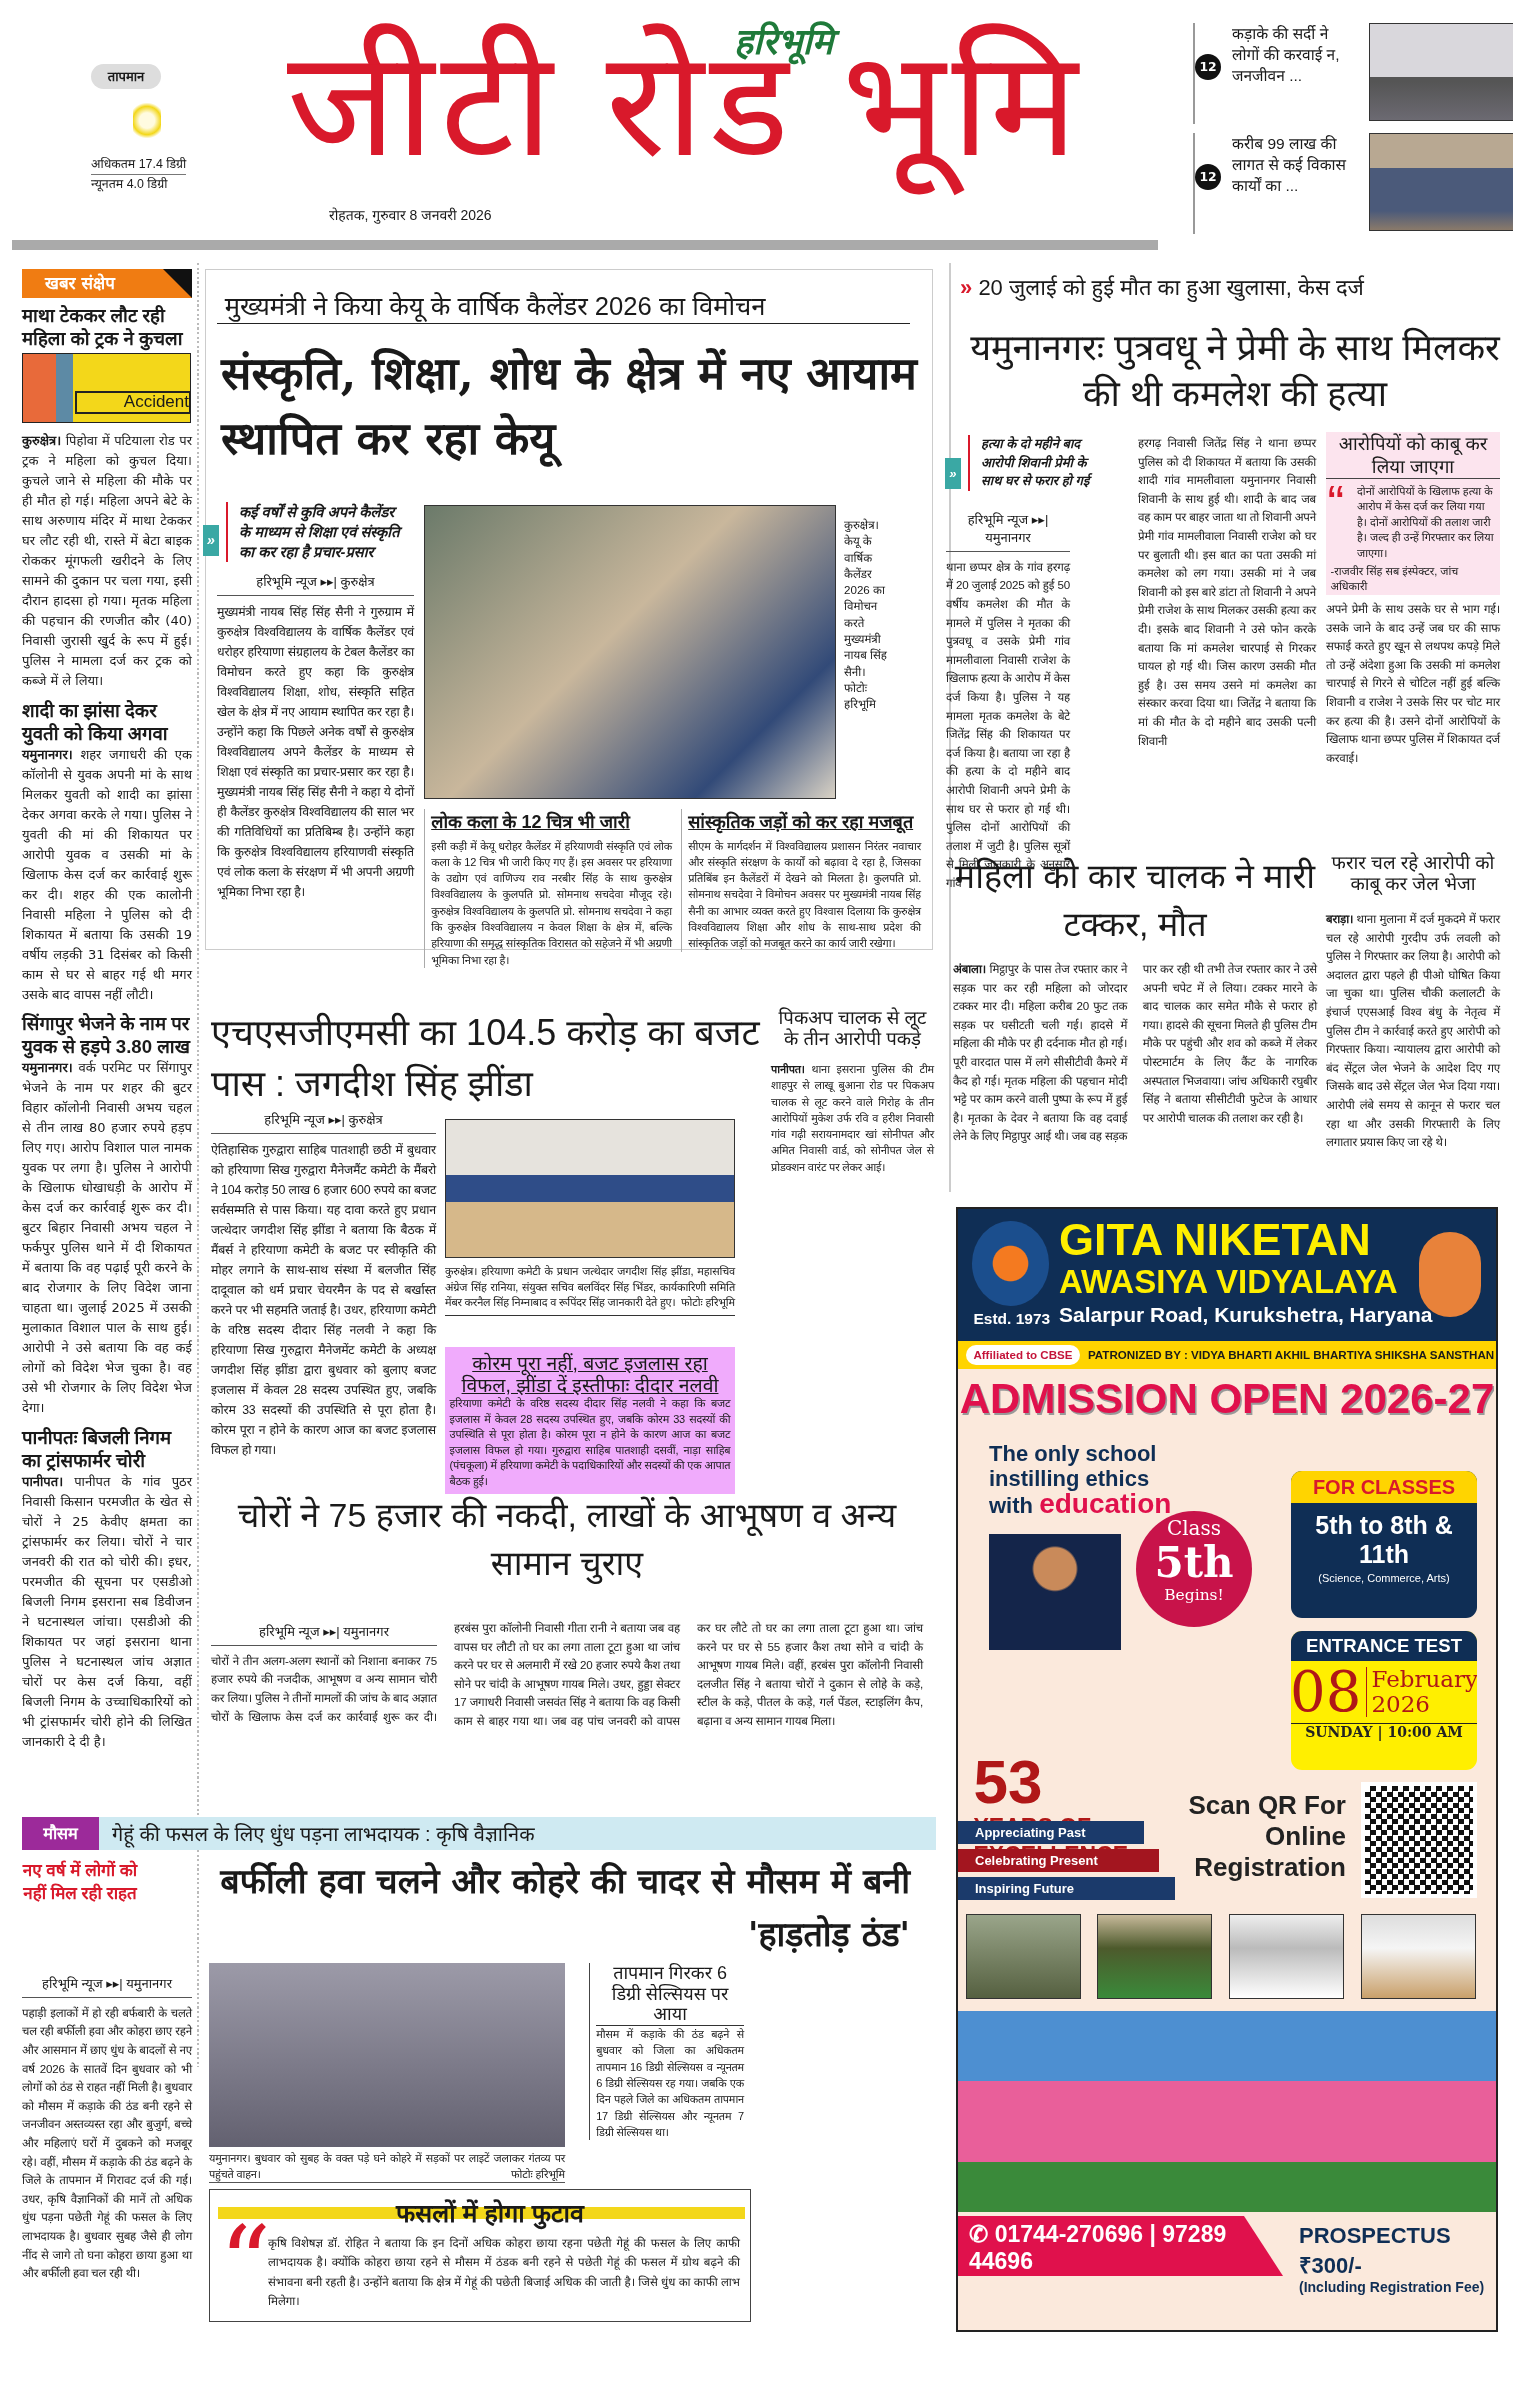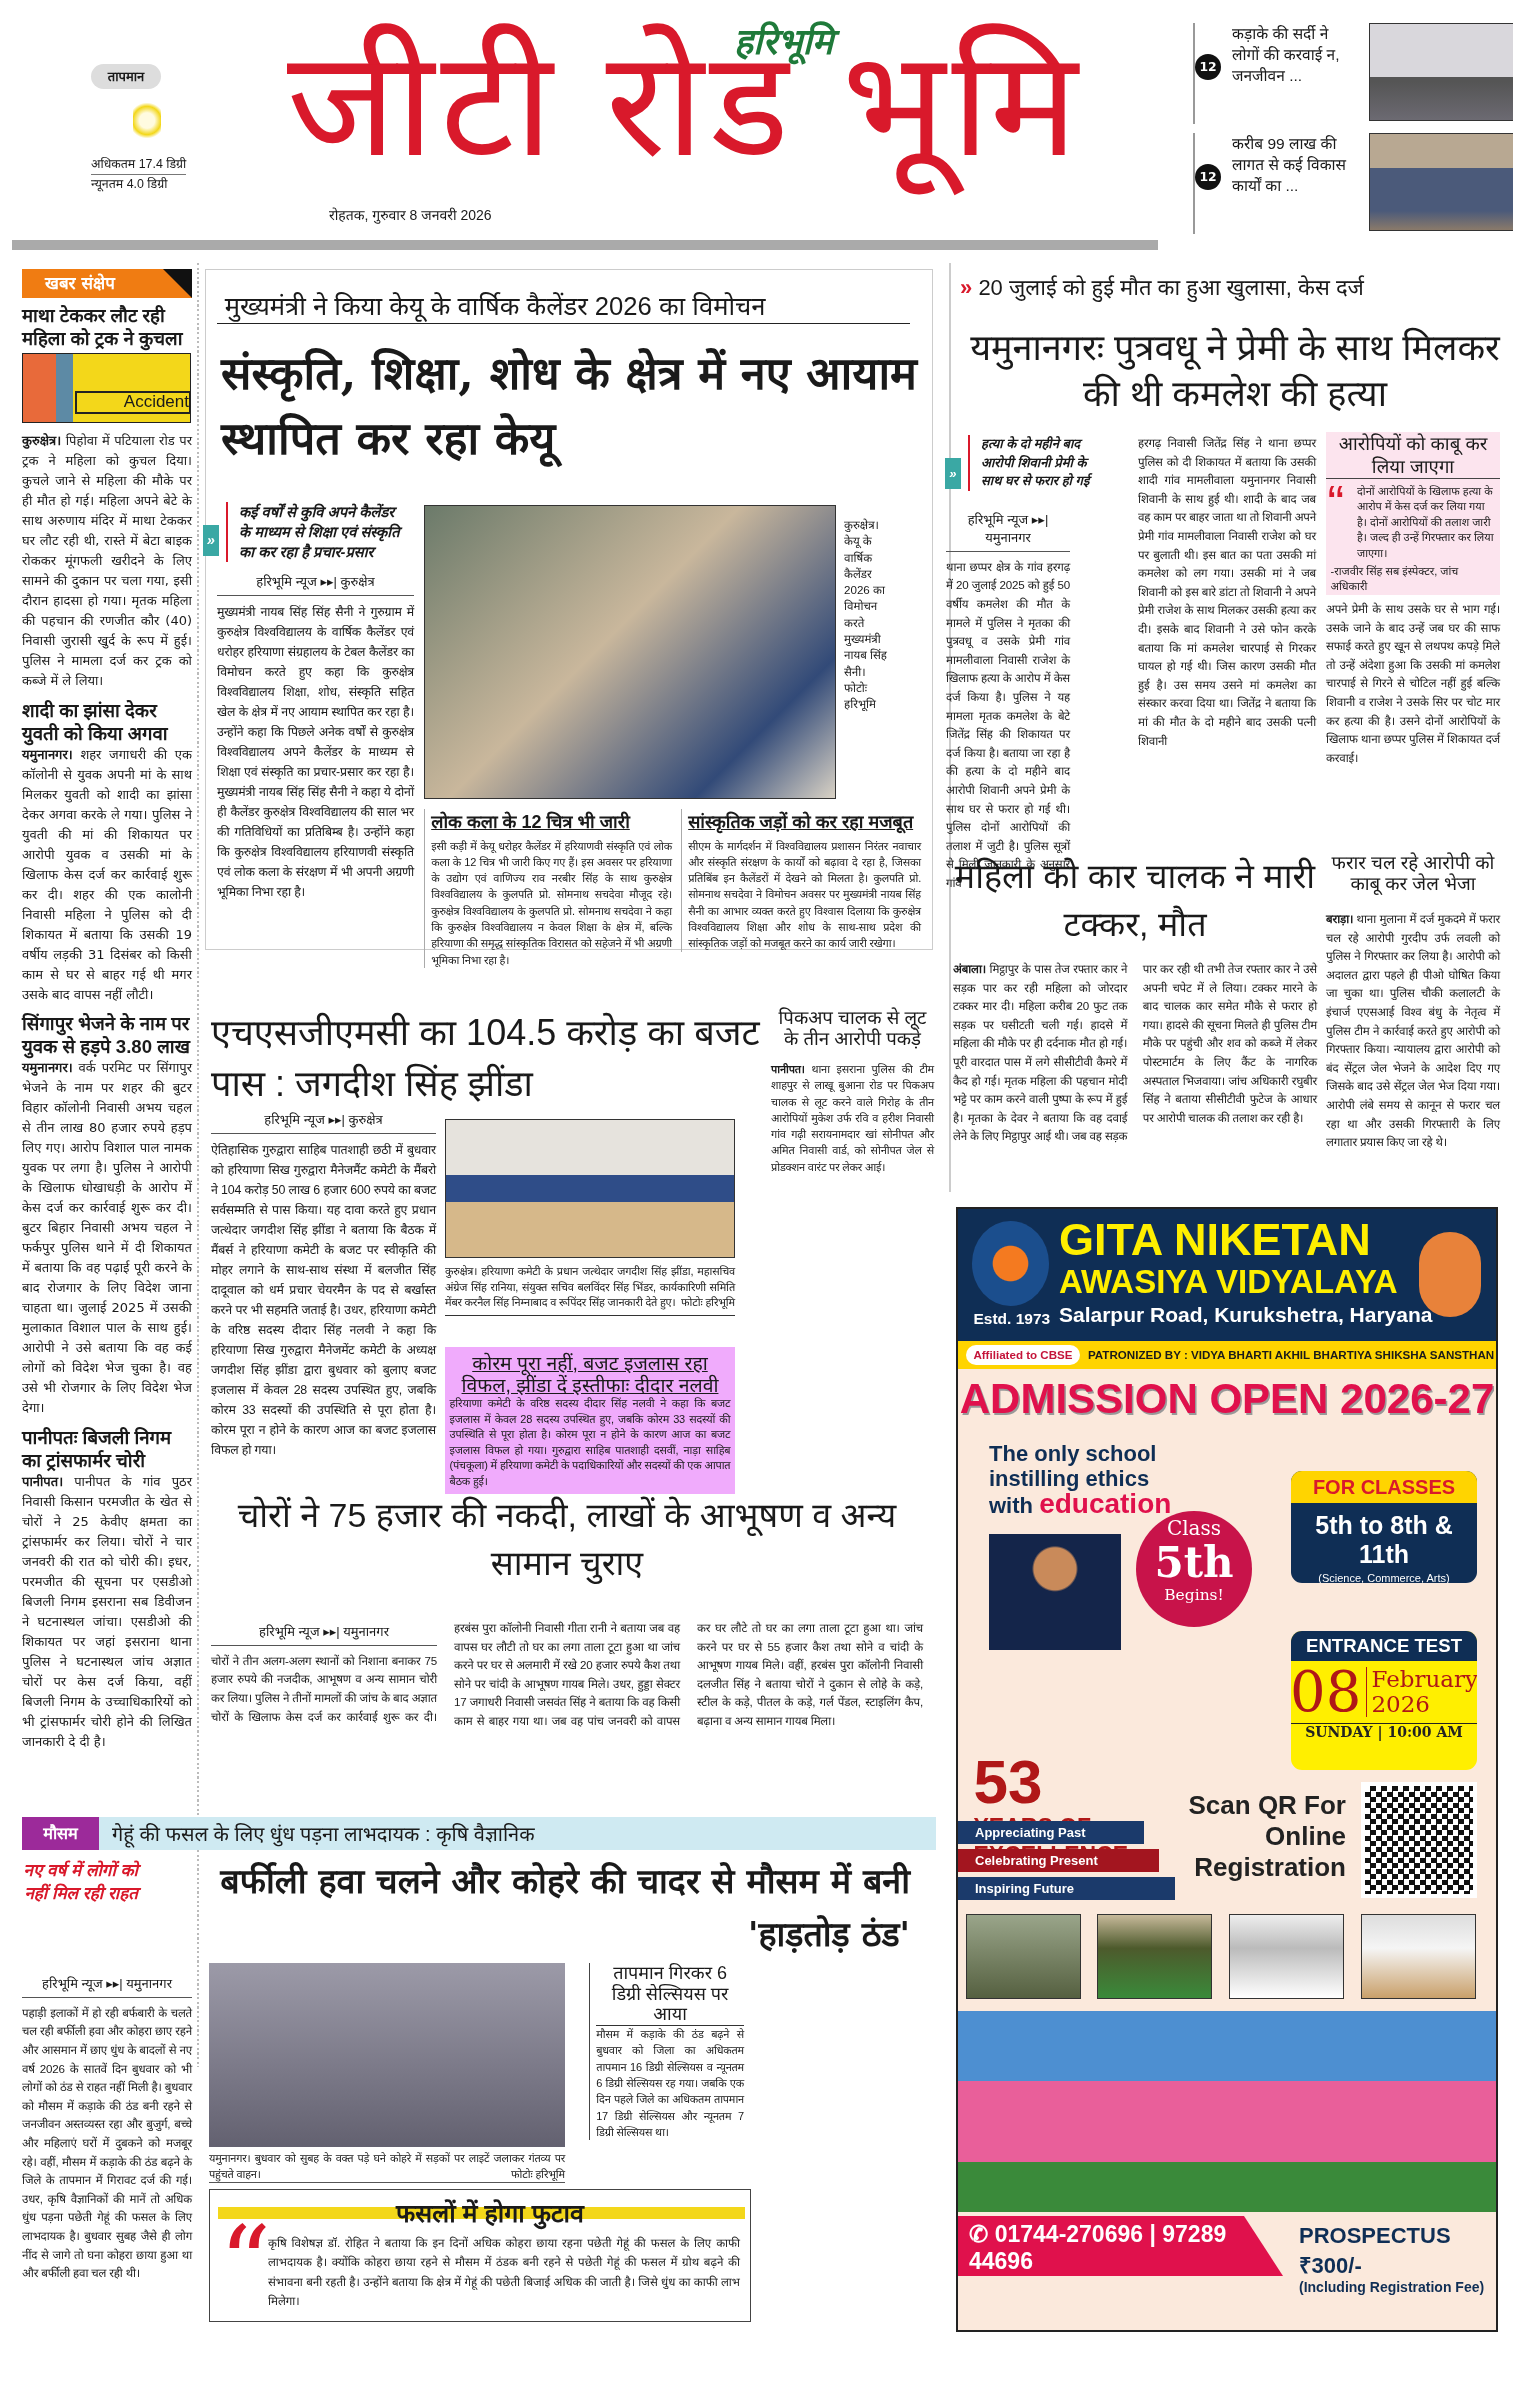--- a/index.html
+++ b/index.html
@@ -58,37 +58,37 @@
 #ad-addr{left:101px;top:94px;color:#fff;font-family:"Liberation Sans",sans-serif;font-weight:bold;font-size:21px}
 #ad-logo{left:14px;top:11.6px;width:77px;height:85px;border-radius:50%;background:radial-gradient(circle,#f47a20 30%,#1b4e8d 32%)}
 #ad-estd{left:15.5px;top:101px;color:#fff;font-weight:bold;font-size:15.5px;font-family:"Liberation Sans",sans-serif}
 #ad-logo2{left:461px;top:23px;width:62px;height:85px;border-radius:31px;background:#e8823a}
 #ad-strip{left:0;top:132px;width:100%;height:28px;background:#ffd400;font-family:"Liberation Sans",sans-serif;font-weight:bold;font-size:11.6px;line-height:28px}
 #ad-strip .cbse{display:inline-block;margin:0 7.7px;background:#fff;color:#c4143a;border-radius:11px;padding:0 7.7px;line-height:20px}
 #ad-adm{left:0;top:166px;width:100%;text-align:center;color:#e0114c;font-family:"Liberation Sans",sans-serif;font-weight:bold;font-size:42px;text-shadow:1.5px 2.3px 0 #999}
 #ad-tag{left:31px;top:232px;font-family:"Liberation Sans",sans-serif;font-weight:bold;font-size:22px;color:#0f2e55;line-height:25px}
 #ad-tag span{color:#e0114c;font-size:28px}
 #ad-badge{left:178px;top:302px;width:116px;height:116px;border-radius:50%;background:#c8134a;color:#fff;text-align:center;font-family:"DejaVu Serif",serif}
-#ad-classes{left:333px;top:262px;width:186px;height:112px;border-radius:11px;background:#0f2e55;color:#fff;text-align:center;font-family:"Liberation Sans",sans-serif;font-weight:bold;overflow:hidden}
+#ad-classes{left:333px;top:262px;width:186px;height:147px;border-radius:11px;background:#0f2e55;color:#fff;text-align:center;font-family:"Liberation Sans",sans-serif;font-weight:bold;overflow:hidden}
 #ad-classes .h{background:#ffd400;color:#d9192b;font-size:20px;padding:4.6px}
 #ad-test{left:333px;top:422px;width:186px;height:139px;border-radius:11px;background:#ffef00;overflow:hidden;text-align:center;font-family:"DejaVu Serif",serif;color:#b01717}
 #ad-test .h{background:#0f2e55;color:#fff;font-family:"Liberation Sans",sans-serif;font-weight:bold;font-size:18.6px;padding:3.9px}
 #ad-53{left:15.5px;top:542px;font-family:"Liberation Sans",sans-serif;font-weight:bold;color:#b01717}
 .pill{position:absolute;left:0;height:23px;color:#fff;font-family:"Liberation Sans",sans-serif;font-weight:bold;font-size:13px;line-height:23px;padding-left:17px}
 #ad-qr-text{left:225px;top:581px;font-family:"Liberation Sans",sans-serif;font-weight:bold;font-size:26px;line-height:31px;text-align:right;color:#222}
 #ad-qr{left:403px;top:573px;width:116px;height:116px;background:repeating-conic-gradient(#111 0 25%,#fff 0 50%) 0 0/11px 11px;border:4.6px solid #fff}
 .adphoto{position:absolute;top:705px;width:115px;height:85px;border:1.5px solid #333}
 #ad-bldg{left:0;top:802px;width:100%;height:201px;background:linear-gradient(#4d8fd1 0 35%,#e95f9a 35% 75%,#3a8a3a 75%)}
 #ad-phone{left:0;top:1007px;width:325px;height:60px;background:#e0114c;color:#fff;font-family:"Liberation Sans",sans-serif;font-weight:bold;clip-path:polygon(0 0,88% 0,100% 100%,0 100%)}
 #ad-prosp{left:341px;top:1014px;font-family:"Liberation Sans",sans-serif;font-weight:bold;color:#0f2e55;font-size:22px}
 
 #mausam-bar{left:22px;top:1817px;width:914px;height:33px;background:#cfeaf2}
 #mausam-tag{left:22px;top:1817px;width:77px;height:33px;background:#9c2a9a;color:#fff;font-weight:bold;font-size:16.3px;text-align:center;line-height:33px}
 #mausam-kicker{left:112px;top:1820px;font-family:"Liberation Sans",sans-serif;font-size:20px}
-#mausam-side{left:22px;top:1859px;width:116px;color:#d9192b;font-family:"Liberation Sans",sans-serif;font-style:italic;font-weight:bold;font-size:17px;text-align:right;line-height:23px}
+#mausam-side{left:22px;top:1859px;width:116px;color:#d9192b;font-family:"Liberation Sans",sans-serif;font-weight:bold;font-size:17px;text-align:center;line-height:23px}
 #mausam-head{left:182px;top:1855px;width:728px;text-align:right;font-family:"DejaVu Serif",serif;font-weight:bold;font-size:34px;line-height:53px}
 #fog-photo{left:209px;top:1963px;width:356px;height:184px;background:linear-gradient(#9c9aa8,#7a7887 60%,#636170)}
 #phutav{left:209px;top:2189px;width:542px;height:133px;border:1.5px solid #444}
 #phutav .t{position:absolute;left:7.7px;top:17px;width:527px;height:12.4px;background:#f3d71a}
 #phutav .h{position:absolute;left:186px;top:4.6px;font-family:"Liberation Sans",sans-serif;font-weight:bold;font-size:25px}
 #phutav .q{position:absolute;left:9.3px;top:23px;color:#d9192b;font-size:101px;line-height:101px;font-family:"DejaVu Serif",serif}
 #phutav p{position:absolute;left:58px;top:43px;width:472px;font-size:11.6px;line-height:19.4px;font-family:"Liberation Sans",sans-serif}
 </style>
 </head>
 <body>

